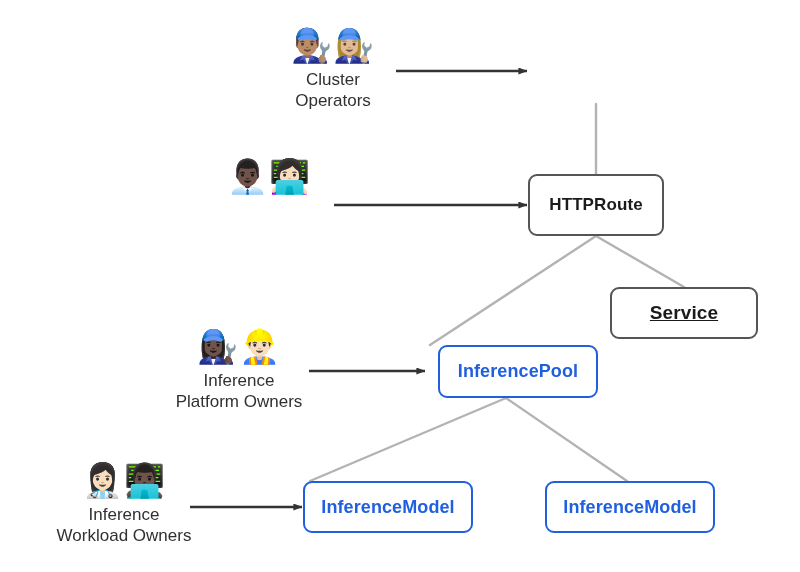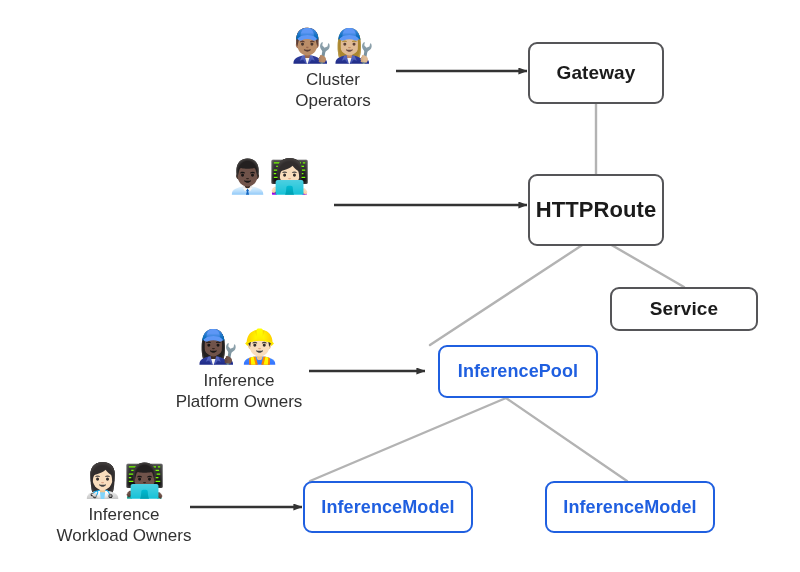--- a/index.html
+++ b/index.html
@@ -43,22 +43,22 @@
   .node.gray {
     border: 2.2px solid #555558;
     color: #1b1b1b;
   }
   .node.blue {
     border: 2.2px solid #1f5fe0;
     color: #1f5fe0;
   }
 
   #node-gateway      { left: 528px; top: 42px;  width: 136px; height: 62px; font-size: 19px; }
-  #node-httproute    { left: 528px; top: 174px; width: 136px; height: 72px; font-size: 22px; }
-  #node-service      { left: 610px; top: 287px; width: 148px; height: 44px; font-size: 19px; }
+  #node-httproute    { left: 528px; top: 174px; width: 136px; height: 62px; font-size: 17px; }
+  #node-service      { left: 610px; top: 287px; width: 148px; height: 52px; font-size: 19px; text-decoration: underline; }
   #node-inferencepool{ left: 438px; top: 345px; width: 160px; height: 53px; font-size: 18px; }
   #node-model-1      { left: 303px; top: 481px; width: 170px; height: 52px; font-size: 18px; }
   #node-model-2      { left: 545px; top: 481px; width: 170px; height: 52px; font-size: 18px; }
 
   
   .actor {
     position: absolute;
     display: flex;
     flex-direction: column;
     align-items: center;
@@ -107,23 +107,20 @@
     </g>
 
     <g stroke="#333333" stroke-width="2.4" fill="none" marker-end="url(#arrowhead)">
       <line x1="396" y1="71" x2="527" y2="71"></line>
       <line x1="334" y1="205" x2="527" y2="205"></line>
       <line x1="309" y1="371" x2="425" y2="371"></line>
       <line x1="190" y1="507" x2="302" y2="507"></line>
     </g>
   </svg>
 
-  <div class="node gray" id="node-gateway">
-    <span>Gateway</span>
-  </div>
 
   <div class="node gray" id="node-httproute">
     <span>HTTPRoute</span>
   </div>
 
   <div class="node gray" id="node-service">
     <span>Service</span>
   </div>
 
   <div class="node blue" id="node-inferencepool">

